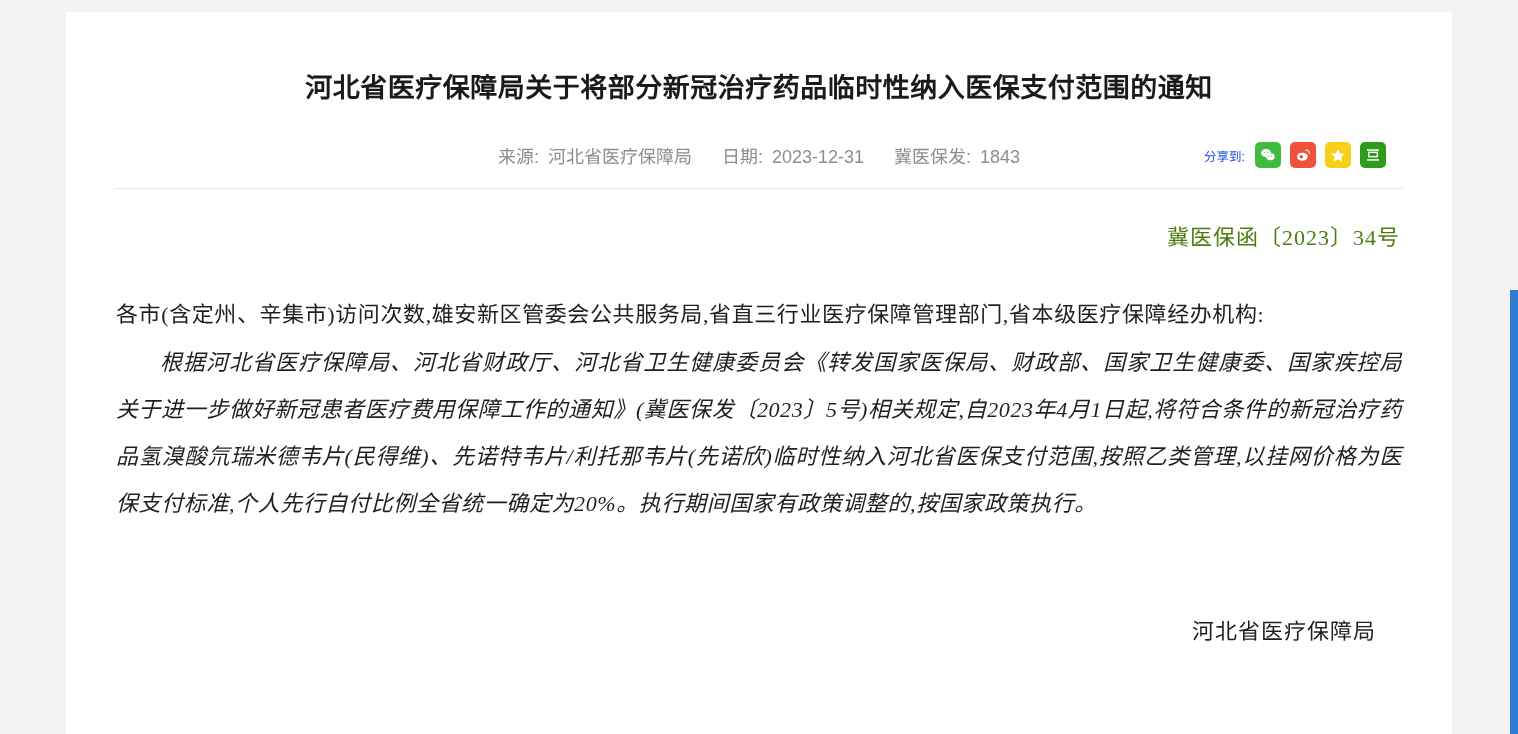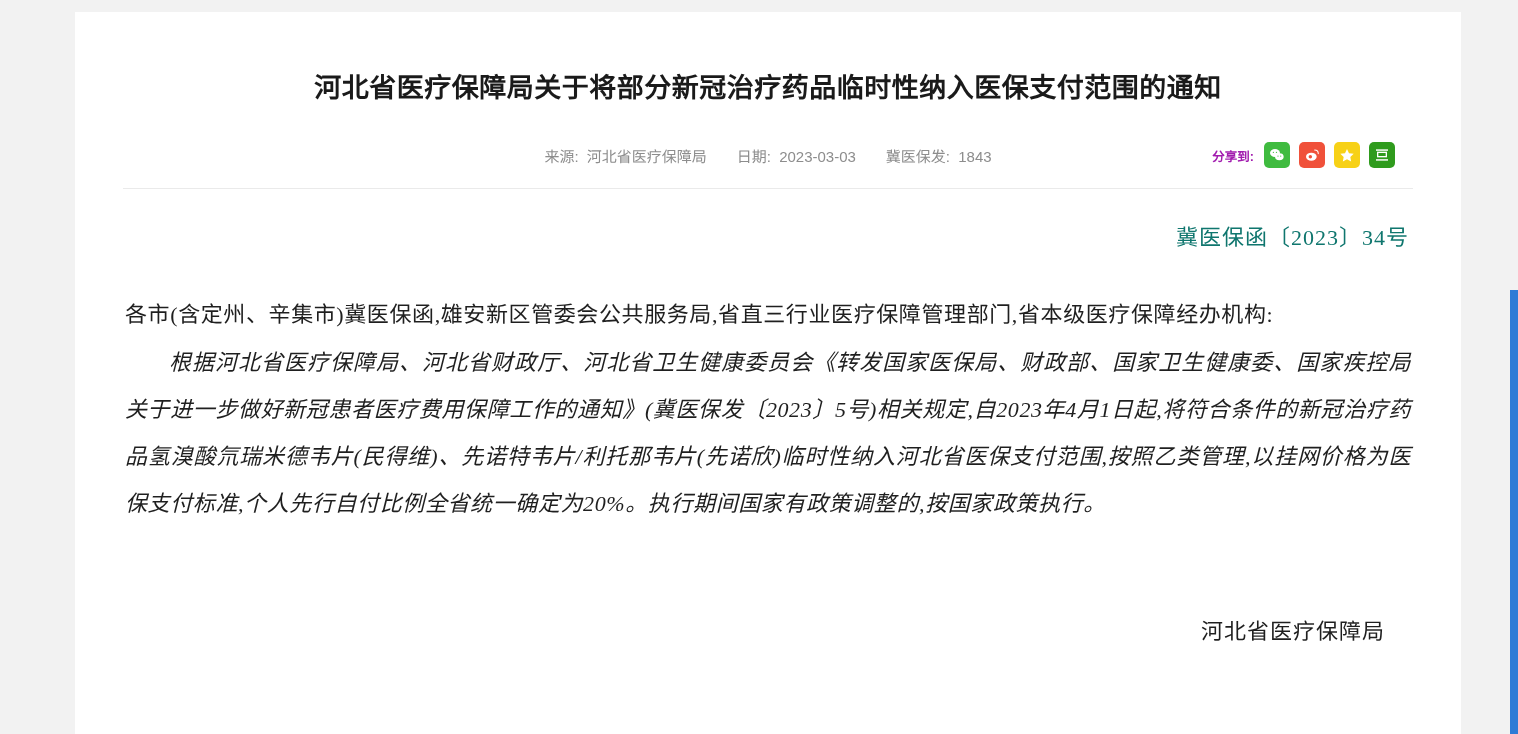--- a/index.html
+++ b/index.html
@@ -15,21 +15,21 @@
   .page {
     position: relative;
     width: 1518px;
     height: 734px;
     background: #f2f2f2;
   }
 
   
   .sheet {
     position: absolute;
-    left: 75px;
+    left: 66px;
     top: 12px;
     width: 1386px;
     min-height: 722px;
     background: #ffffff;
     box-sizing: border-box;
     padding: 0 48px;
   }
 
   .doc-title {
     margin: 0;
@@ -48,44 +48,43 @@
     display: flex;
     align-items: center;
     justify-content: center;
     position: relative;
   }
 
   .meta-items {
     display: flex;
     align-items: center;
     gap: 30px;
-    font-size: 15px;
+    font-size: 18px;
     color: #8d8d8d;
   }
 
   .meta-item {
     white-space: nowrap;
   }
   .meta-item .meta-label { color: #8d8d8d; }
   .meta-item .meta-value { color: #8d8d8d; margin-left: 4px; }
 
   .share {
     position: absolute;
     right: 18px;
     top: 0;
     display: flex;
     align-items: center;
     gap: 9px;
     height: 34px;
   }
   .share-label {
     font-size: 12.5px;
-    color: #a21caf;
+    color: #1d4ed8;
     margin-right: 1px;
-    font-weight: bold;
   }
   .share-icon {
     width: 26px;
     height: 26px;
     border-radius: 5px;
     display: flex;
     align-items: center;
     justify-content: center;
     color: #ffffff;
     font-size: 15px;
@@ -100,21 +99,21 @@
   .divider {
     margin: 16px 0 0 0;
     height: 1px;
     background: #eaeaea;
   }
 
   .doc-number {
     text-align: right;
     font-family: "Liberation Serif", "DejaVu Serif", serif;
     font-size: 22px;
-    color: #0f766e;
+    color: #4d7c0f;
     padding: 30px 4px 0 0;
     letter-spacing: 1px;
   }
 
   .body-text {
     font-family: "Liberation Serif", "DejaVu Serif", serif;
     font-size: 22px;
     line-height: 47px;
     color: #1f1f1f;
     letter-spacing: 0.6px;
@@ -165,21 +164,21 @@
     <h1 class="doc-title">河北省医疗保障局关于将部分新冠治疗药品临时性纳入医保支付范围的通知</h1>
 
     <div class="meta-row">
       <div class="meta-items">
         <span class="meta-item">
           <span class="meta-label">来源:</span>
           <span class="meta-value">河北省医疗保障局</span>
         </span>
         <span class="meta-item">
           <span class="meta-label">日期:</span>
-          <span class="meta-value">2023-03-03</span>
+          <span class="meta-value">2023-12-31</span>
         </span>
         <span class="meta-item">
           <span class="meta-label">冀医保发:</span>
           <span class="meta-value">1843</span>
         </span>
       </div>
 
       <div class="share">
         <span class="share-label">分享到:</span>
         <span class="share-icon wechat">
@@ -212,21 +211,21 @@
           </svg>
         </span>
       </div>
     </div>
 
     <div class="divider"></div>
 
     <div class="doc-number">冀医保函〔2023〕34号</div>
 
     <div class="body-text">
-      <p class="para addressee">各市(含定州、辛集市)冀医保函,雄安新区管委会公共服务局,省直三行业医疗保障管理部门,省本级医疗保障经办机构:</p>
+      <p class="para addressee">各市(含定州、辛集市)访问次数,雄安新区管委会公共服务局,省直三行业医疗保障管理部门,省本级医疗保障经办机构:</p>
       <p class="para indent">根据河北省医疗保障局、河北省财政厅、河北省卫生健康委员会《转发国家医保局、财政部、国家卫生健康委、国家疾控局关于进一步做好新冠患者医疗费用保障工作的通知》(冀医保发〔2023〕5号)相关规定,自2023年4月1日起,将符合条件的新冠治疗药品氢溴酸氘瑞米德韦片(民得维)、先诺特韦片/利托那韦片(先诺欣)临时性纳入河北省医保支付范围,按照乙类管理,以挂网价格为医保支付标准,个人先行自付比例全省统一确定为20%。执行期间国家有政策调整的,按国家政策执行。</p>
     </div>
 
     <div class="signature">河北省医疗保障局</div>
   </div>
 
   <div class="scrollbar-track">
     <div class="scrollbar-thumb"></div>
   </div>
 

